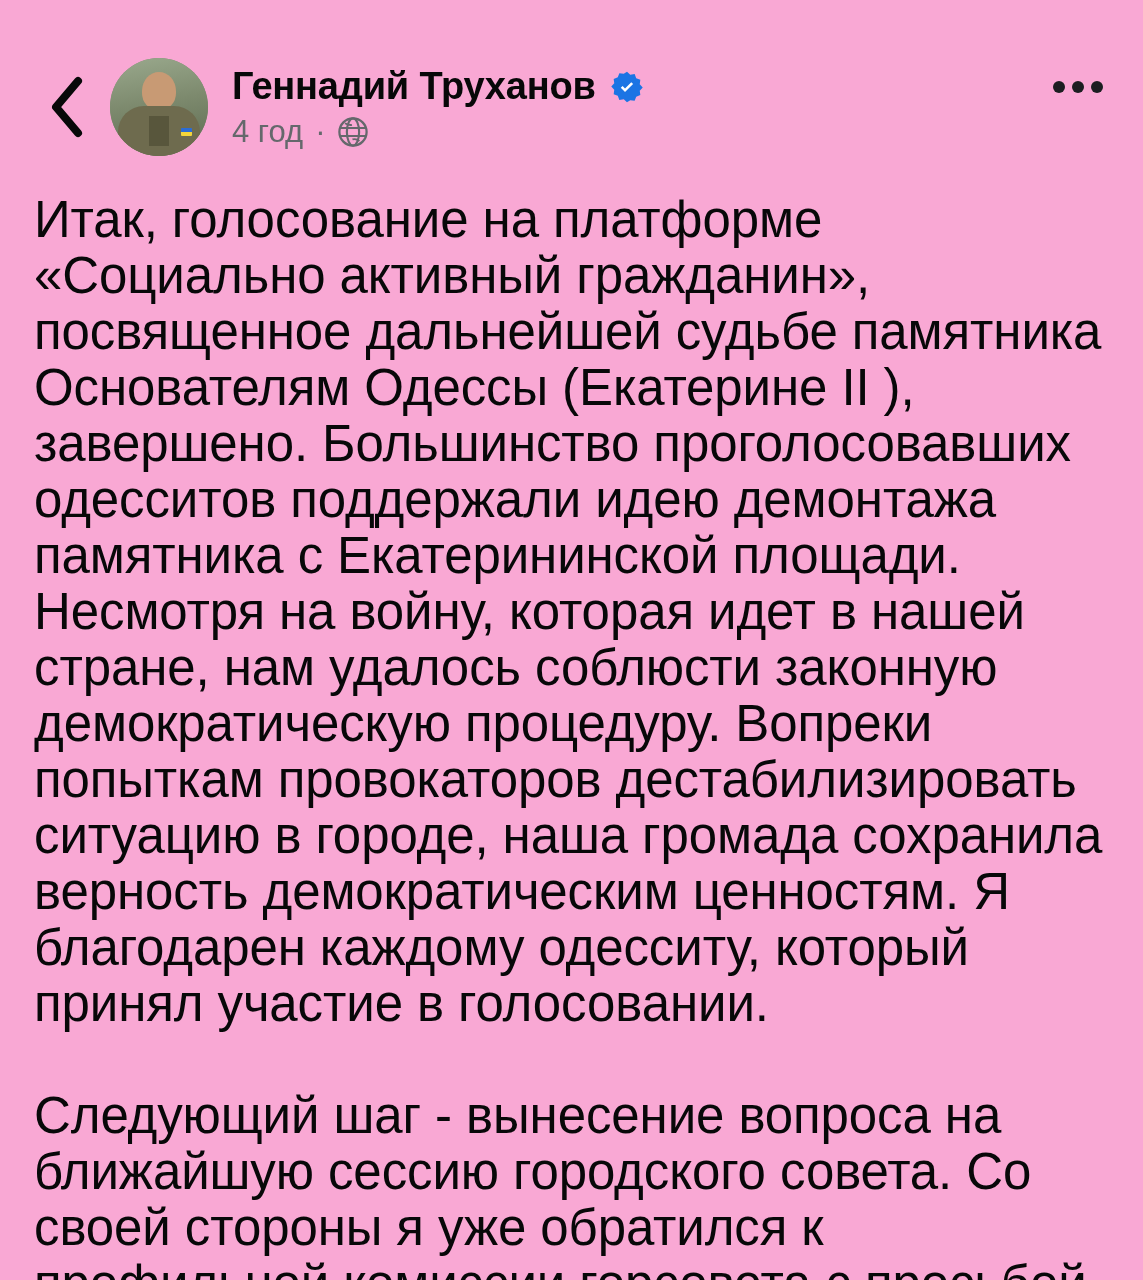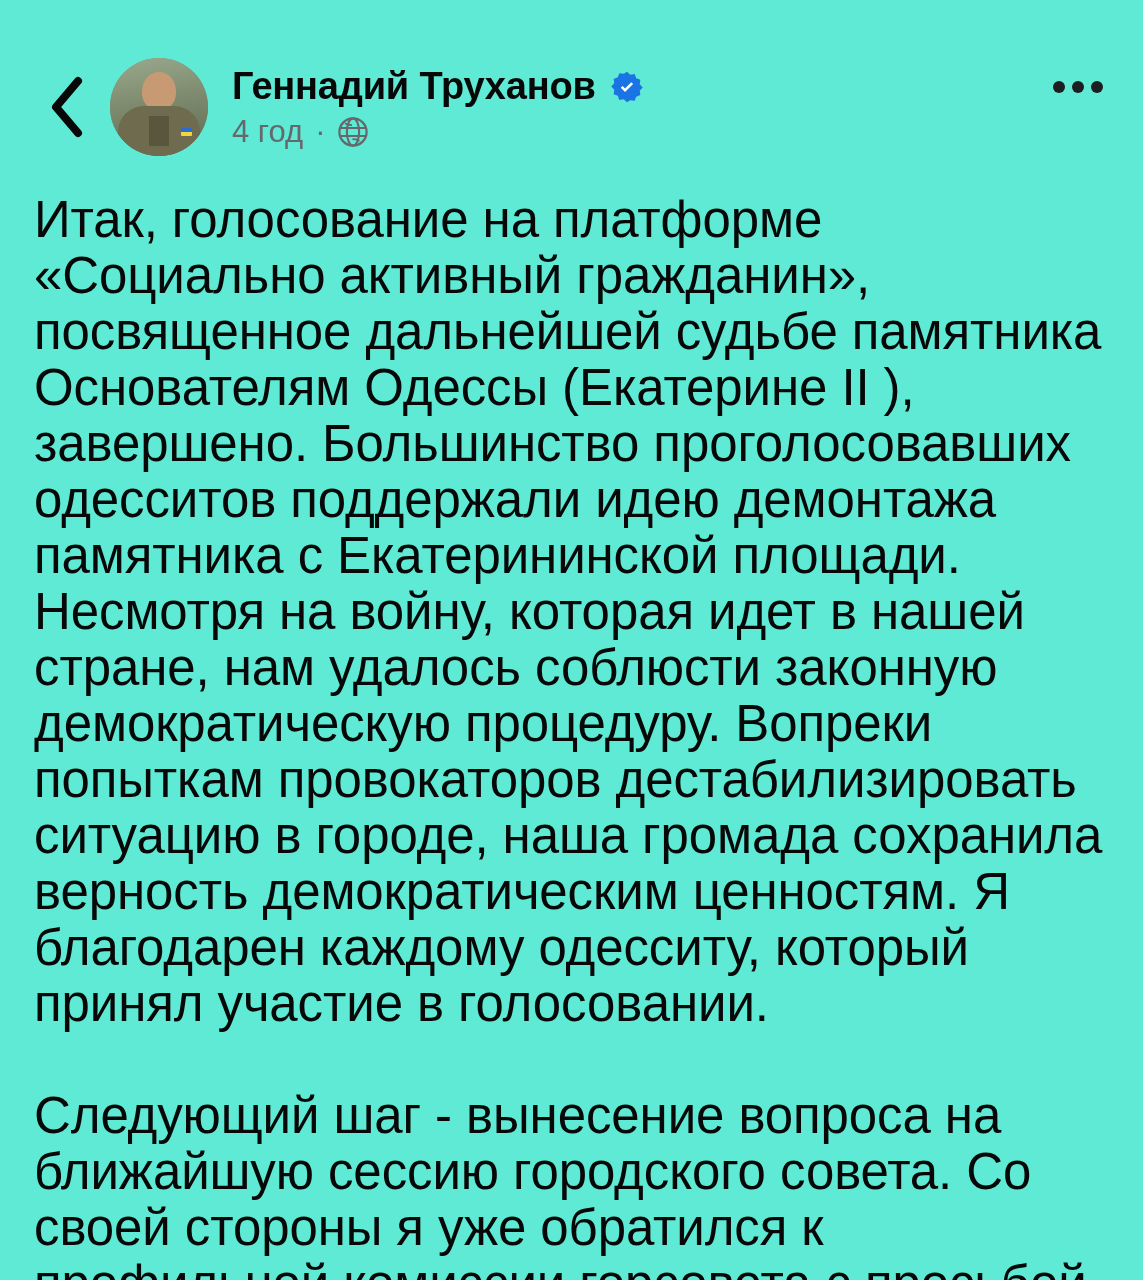--- a/index.html
+++ b/index.html
@@ -12,21 +12,21 @@
     height: 1280px;
     font-family: "Liberation Sans", sans-serif;
     color: #080809;
     overflow: hidden;
   }
 
   .screen {
     position: relative;
     width: 1143px;
     height: 1280px;
-    background: #5eead4;
+    background: #f9a8d4;
     box-sizing: border-box;
   }
 
   
   .post-header {
     display: flex;
     align-items: center;
     padding: 34px 30px 0 34px;
     box-sizing: border-box;
     height: 180px;

